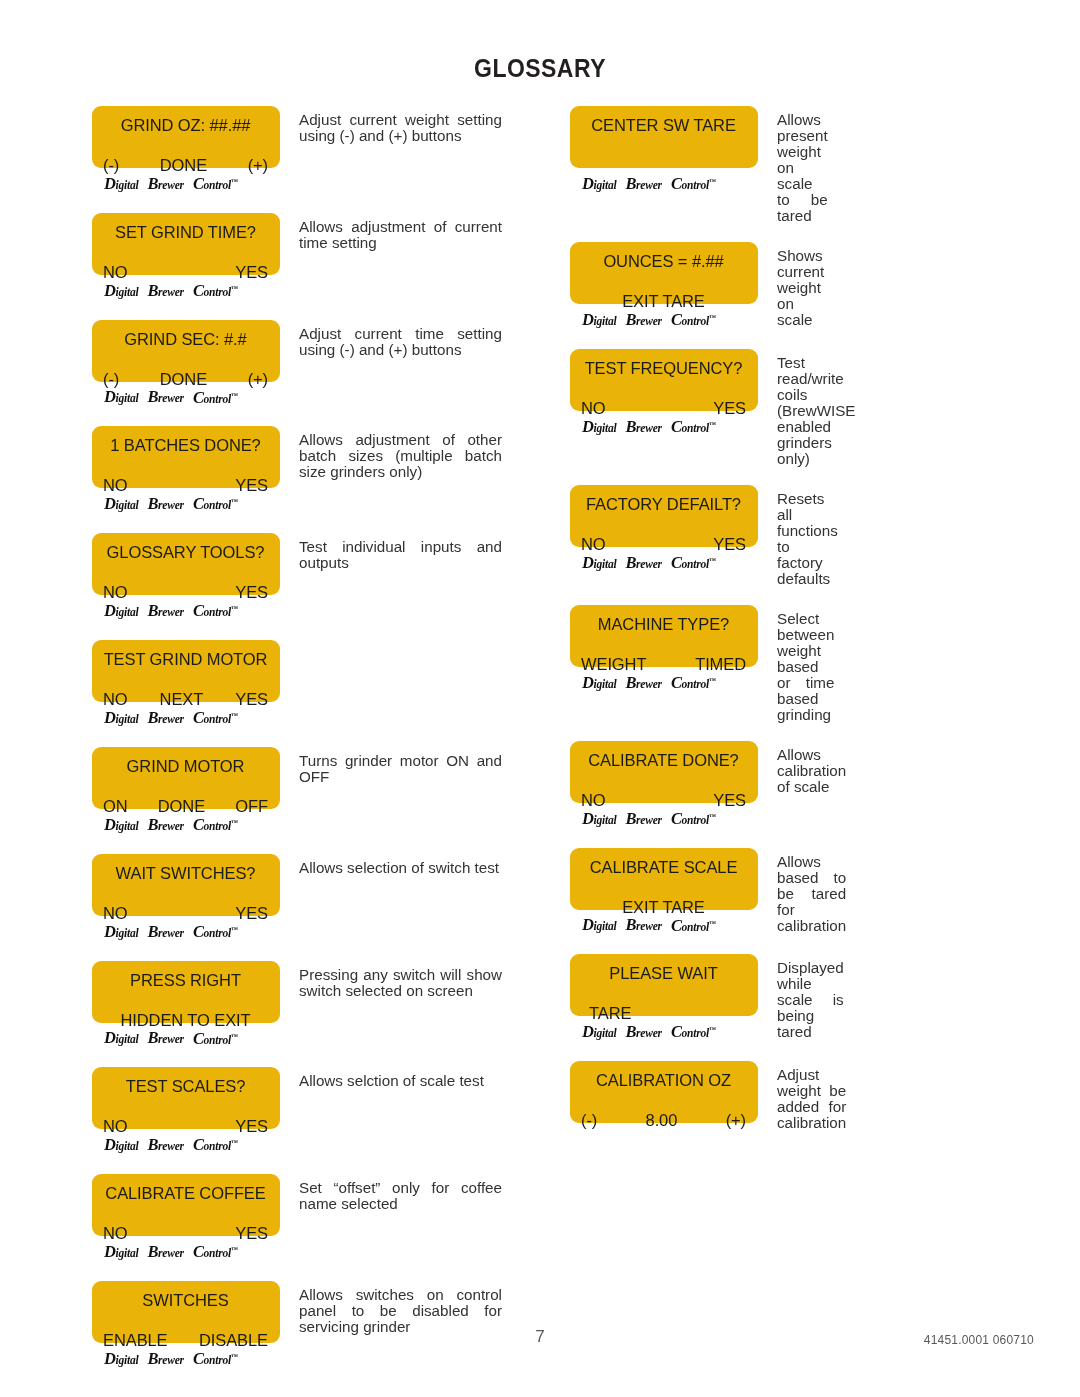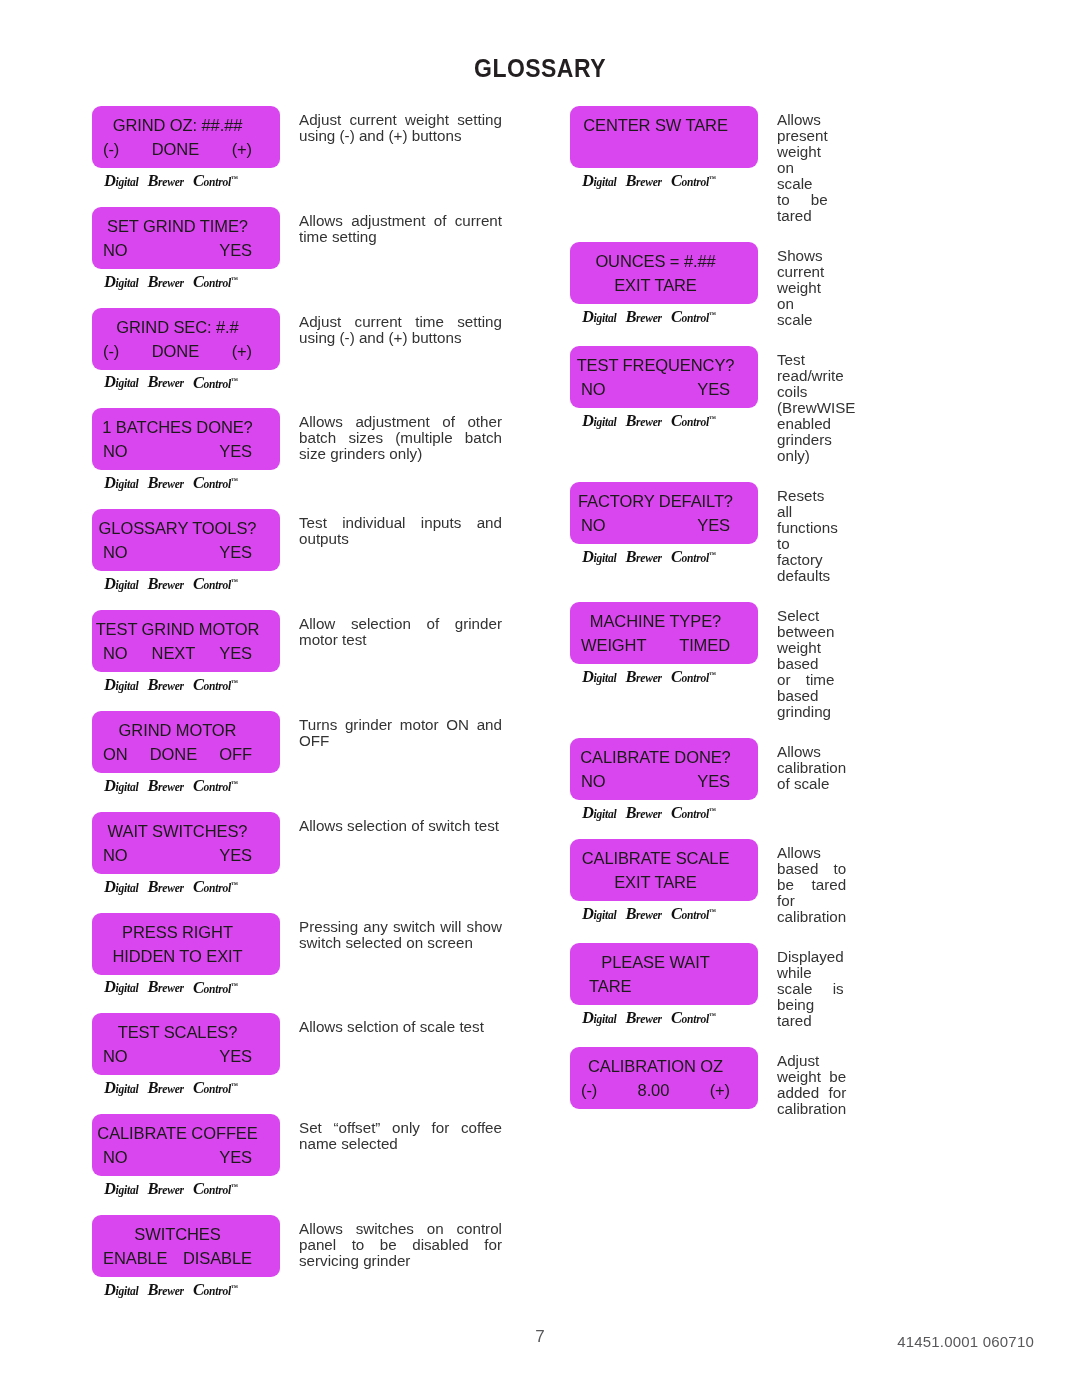--- a/index.html
+++ b/index.html
@@ -53,28 +53,29 @@
     display: flex;
     align-items: flex-start;
   }
 
   .lcd-block {
     width: 188px;
     flex: 0 0 188px;
   }
 
   .lcd {
-    background: #d946ef;
+    background: #eab308;
     border-radius: 9px;
     height: 62px;
     box-sizing: border-box;
-    padding: 7px 28px 0 11px;
+    padding: 7px 12px 0 11px;
     display: flex;
     flex-direction: column;
     justify-content: flex-start;
+    gap: 16px;
   }
   .lcd-line {
     font-size: 16.5px;
     line-height: 24px;
     color: #1b1b18;
     white-space: nowrap;
     letter-spacing: -0.1px;
     display: flex;
   }
   .lcd-line.center { justify-content: center; }
@@ -87,21 +88,21 @@
   
   .dbc-logo {
     margin-top: 4px;
     padding-left: 12px;
     white-space: nowrap;
     font-family: "Liberation Serif", serif;
     font-style: italic;
     font-weight: bold;
     font-size: 11.5px;
     color: #111111;
-    line-height: 14px;
+    line-height: 20px;
     letter-spacing: -0.2px;
   }
   .dbc-logo .cap {
     font-size: 16.5px;
     letter-spacing: -0.5px;
   }
   .dbc-logo .word { margin-right: 9px; display: inline-block; }
   .dbc-logo .tm {
     font-size: 7px;
     vertical-align: super;
@@ -129,21 +130,21 @@
     top: 1327px;
     width: 1080px;
     text-align: center;
     font-size: 17px;
     color: #58585b;
   }
   .footer-code {
     position: absolute;
     top: 1333px;
     right: 46px;
-    font-size: 15px;
+    font-size: 12px;
     color: #58585b;
     letter-spacing: 0.2px;
   }
 </style>
 </head>
 <body>
 
 <div class="page-title">GLOSSARY</div>
 
 <div class="columns">
@@ -243,21 +244,20 @@
                 <span class="seg">TEST GRIND MOTOR</span>
               </div>
               <div class="lcd-line spread three">
                 <span class="seg">NO</span>
                 <span class="seg">NEXT</span>
                 <span class="seg">YES</span>
               </div>
             </div>
             <div class="dbc-logo"><span class="word"><span class="cap">D</span>igital</span><span class="word"><span class="cap">B</span>rewer</span><span class="word"><span class="cap">C</span>ontrol<span class="tm">™</span></span></div>
           </div>
-          <div class="desc">Allow selection of grinder motor test</div>
         </div>
       </div>
       <div class="entry">
         <div class="entry-inner">
           <div class="lcd-block">
             <div class="lcd">
               <div class="lcd-line center">
                 <span class="seg">GRIND MOTOR</span>
               </div>
               <div class="lcd-line spread three">

